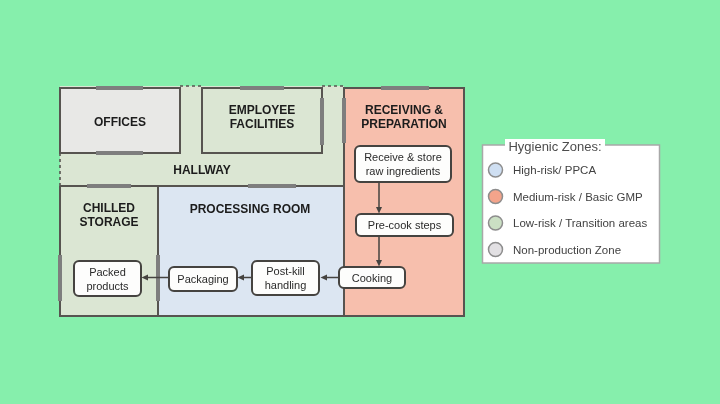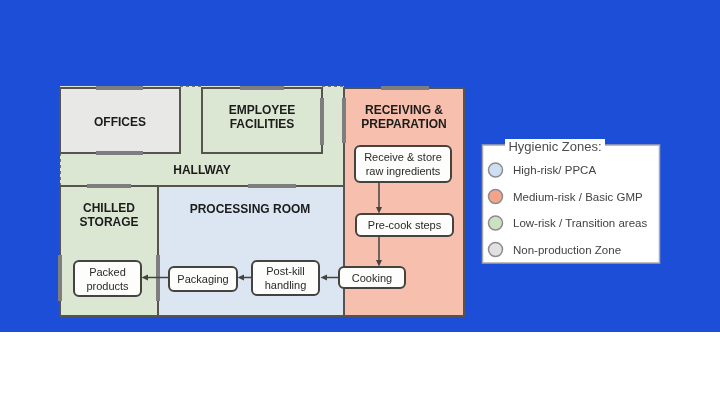--- a/index.html
+++ b/index.html
@@ -1,16 +1,16 @@
 <!DOCTYPE html>
 <html><head>
 <meta charset="utf-8">
 <style>
   html,body{margin:0;padding:0;background:#ffffff;}
-  #canvas{position:relative;width:720px;height:332px;background:#1d4ed8;overflow:hidden;}
+  #canvas{position:relative;width:720px;height:404px;background:#86efac;overflow:hidden;}
   svg{display:block;}
   text{font-family:"Liberation Sans",sans-serif;}
 </style>
 </head>
 <body>
 <div id="canvas">
 <svg width="720" height="404" viewBox="0 0 720 404">
 
   <rect x="60" y="86" width="284" height="230" fill="#dbe6d3"></rect>
   <rect x="158" y="186" width="186" height="130" fill="#dce6f2"></rect>

